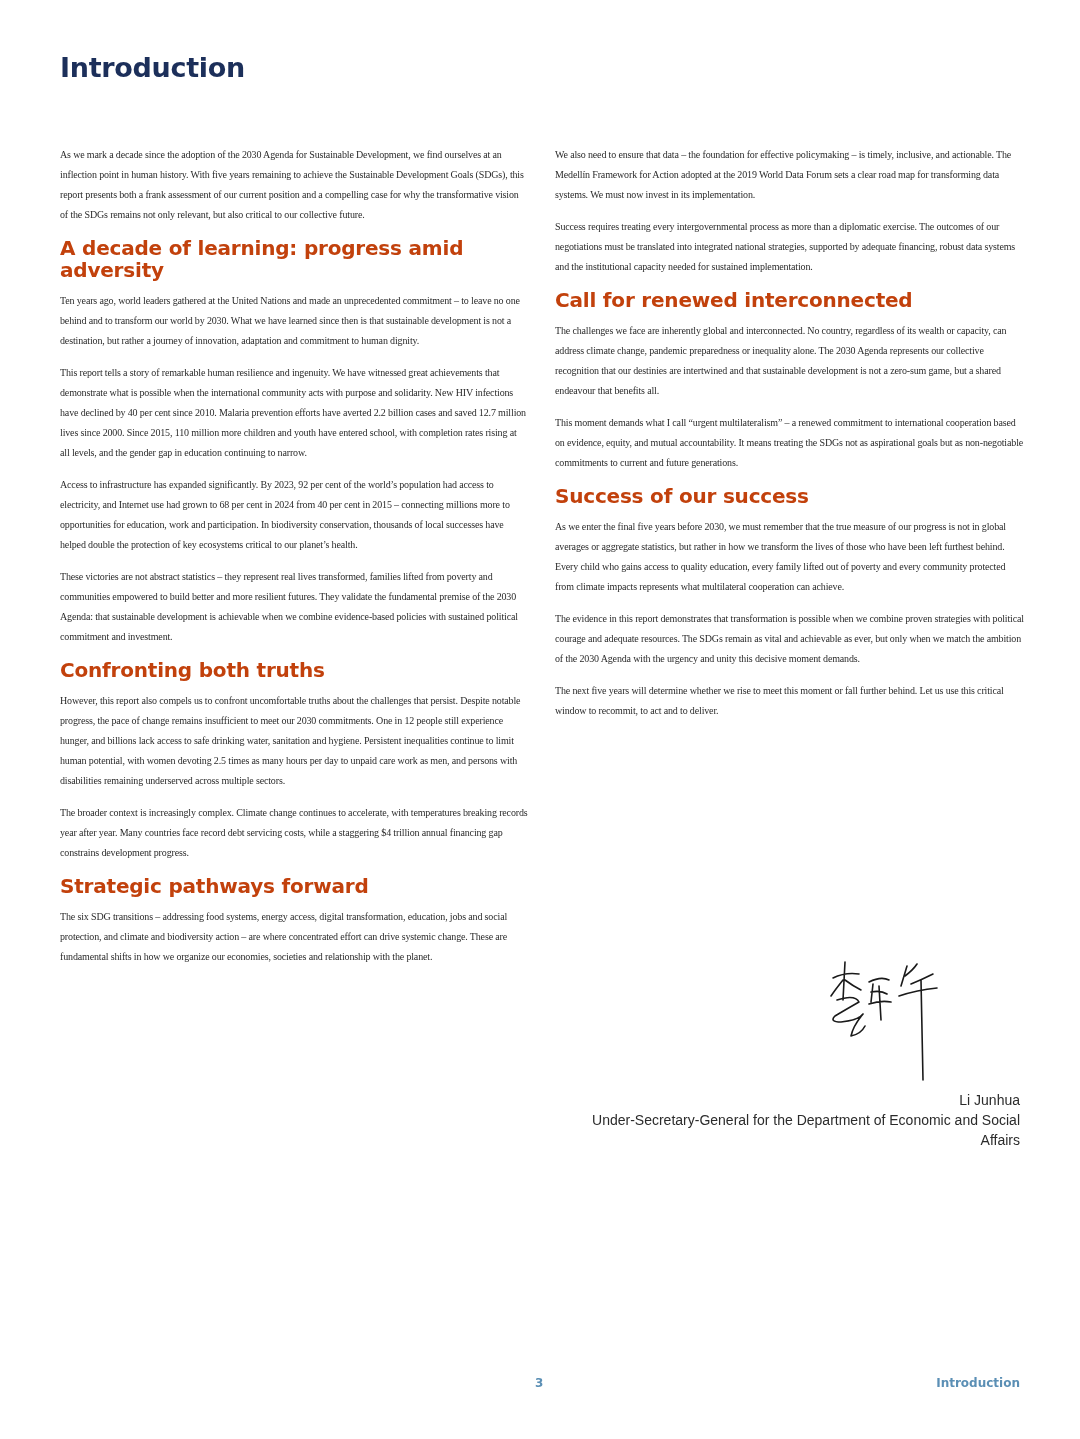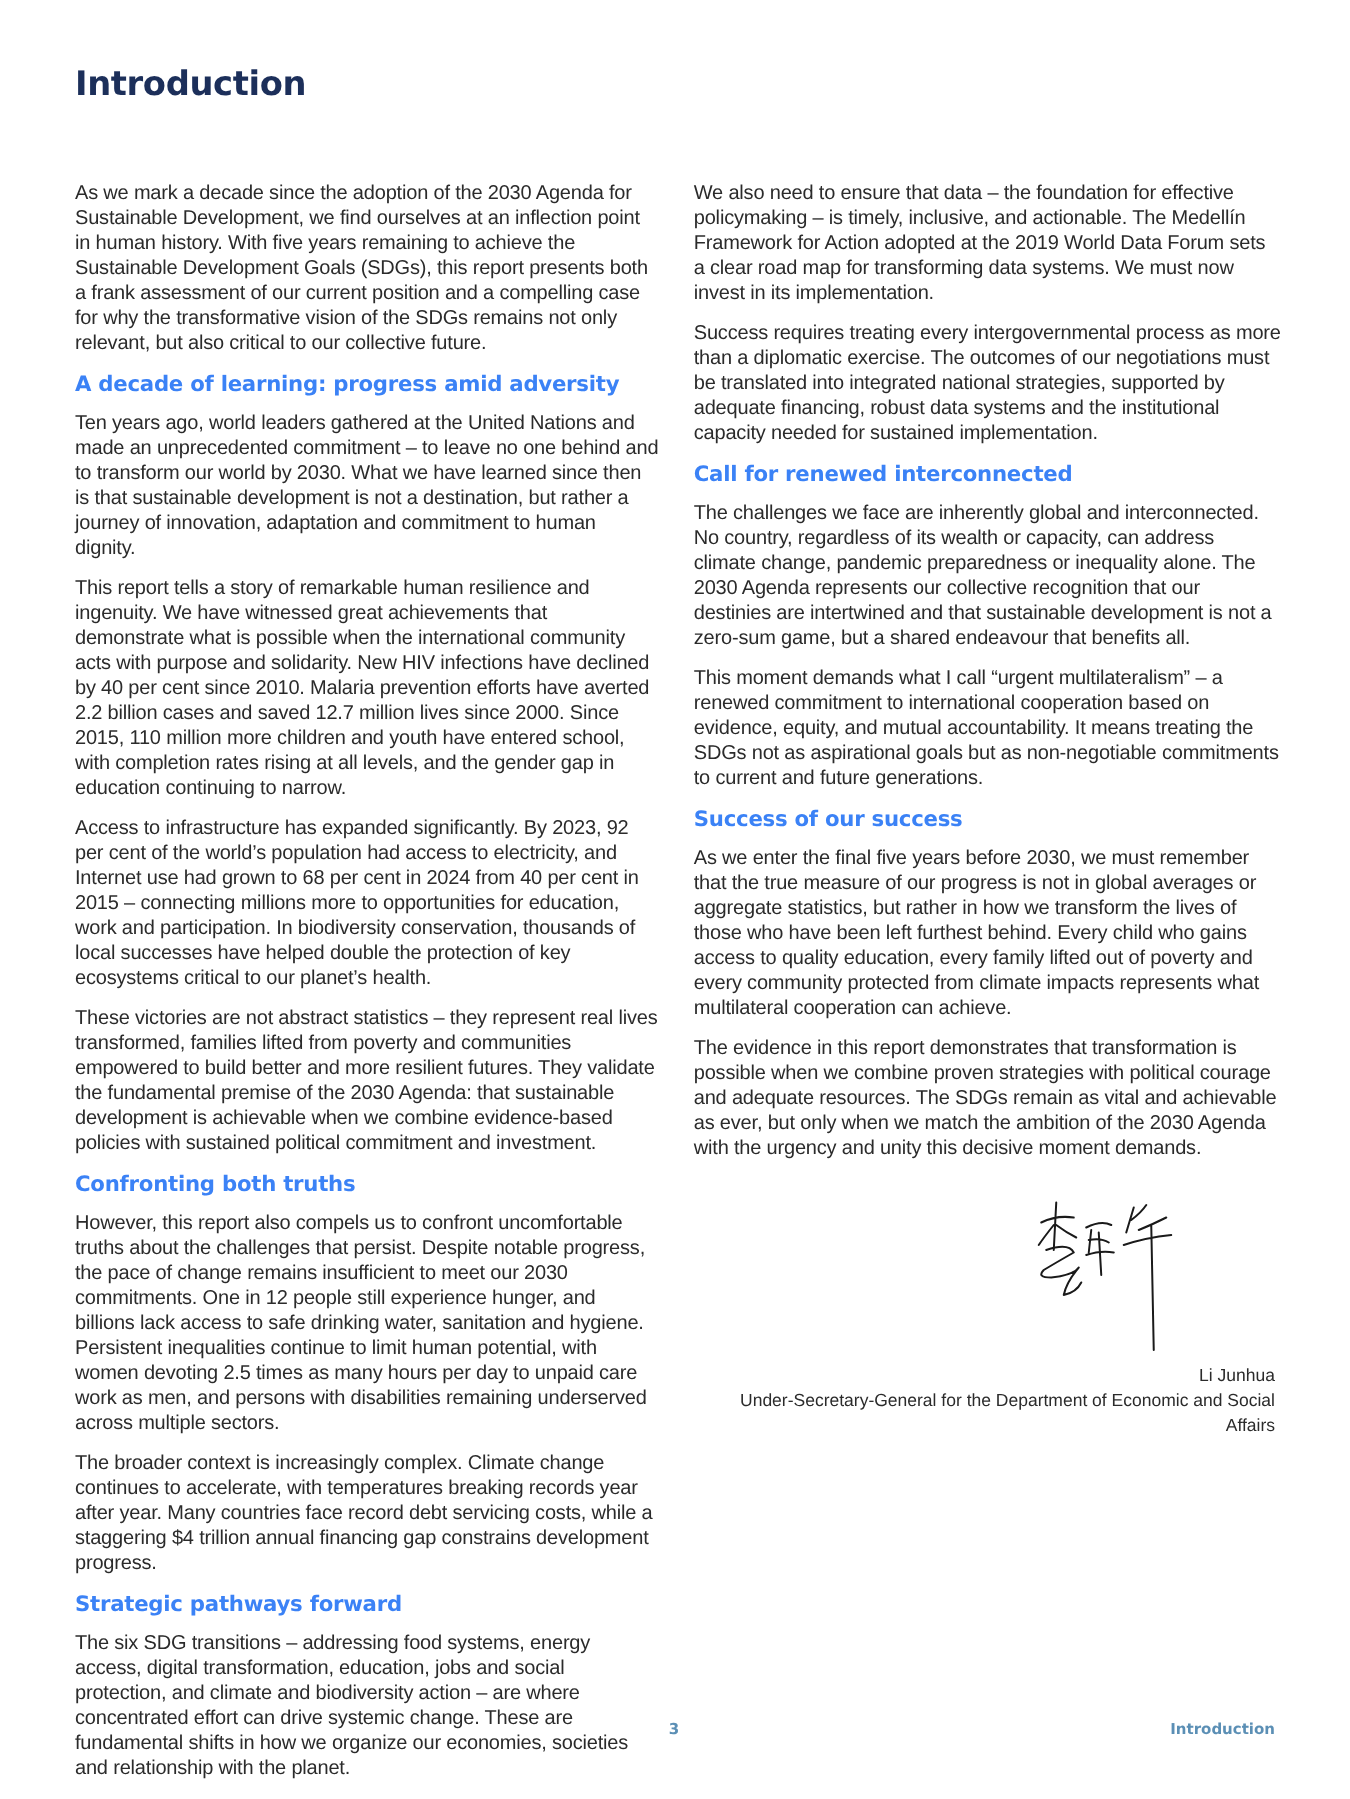--- a/index.html
+++ b/index.html
@@ -4,23 +4,23 @@
 <style>
   html, body { margin: 0; padding: 0; background: #ffffff; }
   body { width: 1080px; height: 1439px; position: relative; overflow: hidden;
          font-family: "Liberation Sans", sans-serif; color: #2b2b2b; }
   .title { position: absolute; left: 60px; top: 52px; margin: 0;
            font-family: "DejaVu Sans", sans-serif; font-weight: bold;
            font-size: 27px; color: #1c2f5a; letter-spacing: -0.3px; }
   .col { position: absolute; top: 145px; width: 468px; }
   .col.left { left: 60px; }
   .col.right { left: 555px; width: 470px; }
-  p { margin: 0 0 12px 0; font-size: 16px; line-height: 20px; letter-spacing: -0.15px; }
+  p { margin: 0 0 12px 0; font-size: 10px; line-height: 20px; letter-spacing: -0.15px; font-family: Liberation Serif, serif; }
   h2 { margin: 0 0 10px 0; font-family: "DejaVu Sans", sans-serif;
-       font-weight: bold; font-size: 17px; line-height: 22px; color: #3b82f6; letter-spacing: -0.2px; }
+       font-weight: bold; font-size: 20px; line-height: 22px; color: #c2410c; letter-spacing: -0.2px; }
   .sig-wrap { position: absolute; left: 555px; top: 945px; width: 465px; height: 200px; }
   .sig { position: absolute; left: 270px; top: 5px; }
   .signer { position: absolute; right: 0; top: 145px; text-align: right;
             font-size: 14px; line-height: 20px; }
   .footer-page { position: absolute; left: 535px; top: 1376px;
                  font-family: "DejaVu Sans", sans-serif; font-weight: bold; font-size: 12px; color: #5b8fb5; }
   .footer-section { position: absolute; right: 60px; top: 1376px;
                     font-family: "DejaVu Sans", sans-serif; font-weight: bold; font-size: 12px; color: #5b8fb5; }
 </style>
 </head>
@@ -43,20 +43,21 @@
   </div>
 <div class="col right">
     <p>We also need to ensure that data – the foundation for effective policymaking – is timely, inclusive, and actionable. The Medellín Framework for Action adopted at the 2019 World Data Forum sets a clear road map for transforming data systems. We must now invest in its implementation.</p>
     <p>Success requires treating every intergovernmental process as more than a diplomatic exercise. The outcomes of our negotiations must be translated into integrated national strategies, supported by adequate financing, robust data systems and the institutional capacity needed for sustained implementation.</p>
     <h2>Call for renewed interconnected</h2>
     <p>The challenges we face are inherently global and interconnected. No country, regardless of its wealth or capacity, can address climate change, pandemic preparedness or inequality alone. The 2030 Agenda represents our collective recognition that our destinies are intertwined and that sustainable development is not a zero-sum game, but a shared endeavour that benefits all.</p>
     <p>This moment demands what I call “urgent multilateralism” – a renewed commitment to international cooperation based on evidence, equity, and mutual accountability. It means treating the SDGs not as aspirational goals but as non-negotiable commitments to current and future generations.</p>
     <h2>Success of our success</h2>
     <p>As we enter the final five years before 2030, we must remember that the true measure of our progress is not in global averages or aggregate statistics, but rather in how we transform the lives of those who have been left furthest behind. Every child who gains access to quality education, every family lifted out of poverty and every community protected from climate impacts represents what multilateral cooperation can achieve.</p>
     <p>The evidence in this report demonstrates that transformation is possible when we combine proven strategies with political courage and adequate resources. The SDGs remain as vital and achievable as ever, but only when we match the ambition of the 2030 Agenda with the urgency and unity this decisive moment demands.</p>
+    <p>The next five years will determine whether we rise to meet this moment or fall further behind. Let us use this critical window to recommit, to act and to deliver.</p>
   </div>
 
 <div class="sig-wrap">
   <svg class="sig" width="130" height="140" viewBox="0 0 130 140" fill="none" stroke="#1a1a1a" stroke-width="1.6" stroke-linecap="round" stroke-linejoin="round">
     <path d="M20 12 L18 50 M8 28 Q20 22 34 24 M18 30 Q10 40 6 46 M20 30 Q28 36 36 40"></path>
     <path d="M12 50 Q30 44 34 52 Q20 60 10 66 Q4 72 16 72 Q34 70 38 64 Q28 76 26 86 Q36 84 40 76"></path>
     <path d="M44 32 Q56 26 64 30 M48 34 L46 52 M46 42 Q56 40 62 44 M44 54 Q56 50 66 52 M54 36 L56 70"></path>
     <path d="M82 16 L76 36 M80 26 Q88 20 92 14 M86 34 Q96 30 108 24 M74 46 Q92 40 112 38 M96 30 L98 130"></path>
   </svg>
   <div class="signer">

